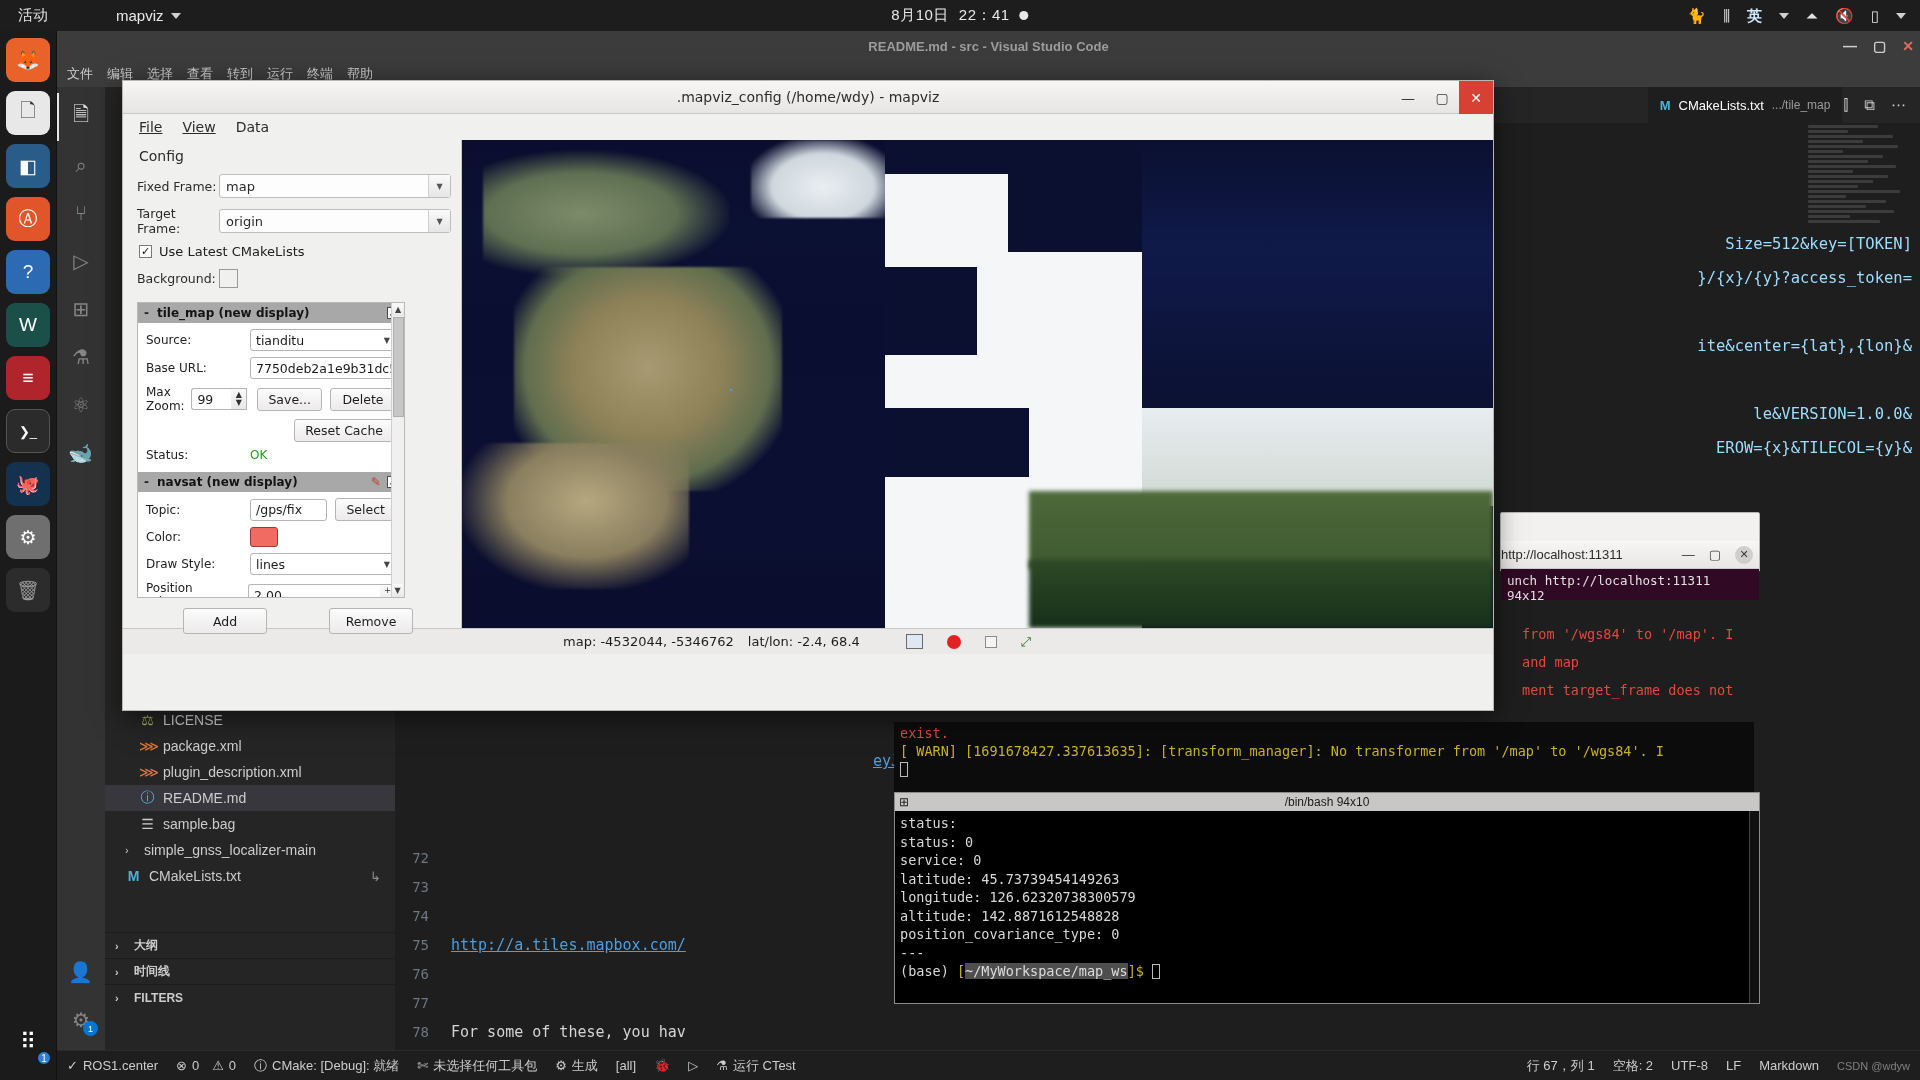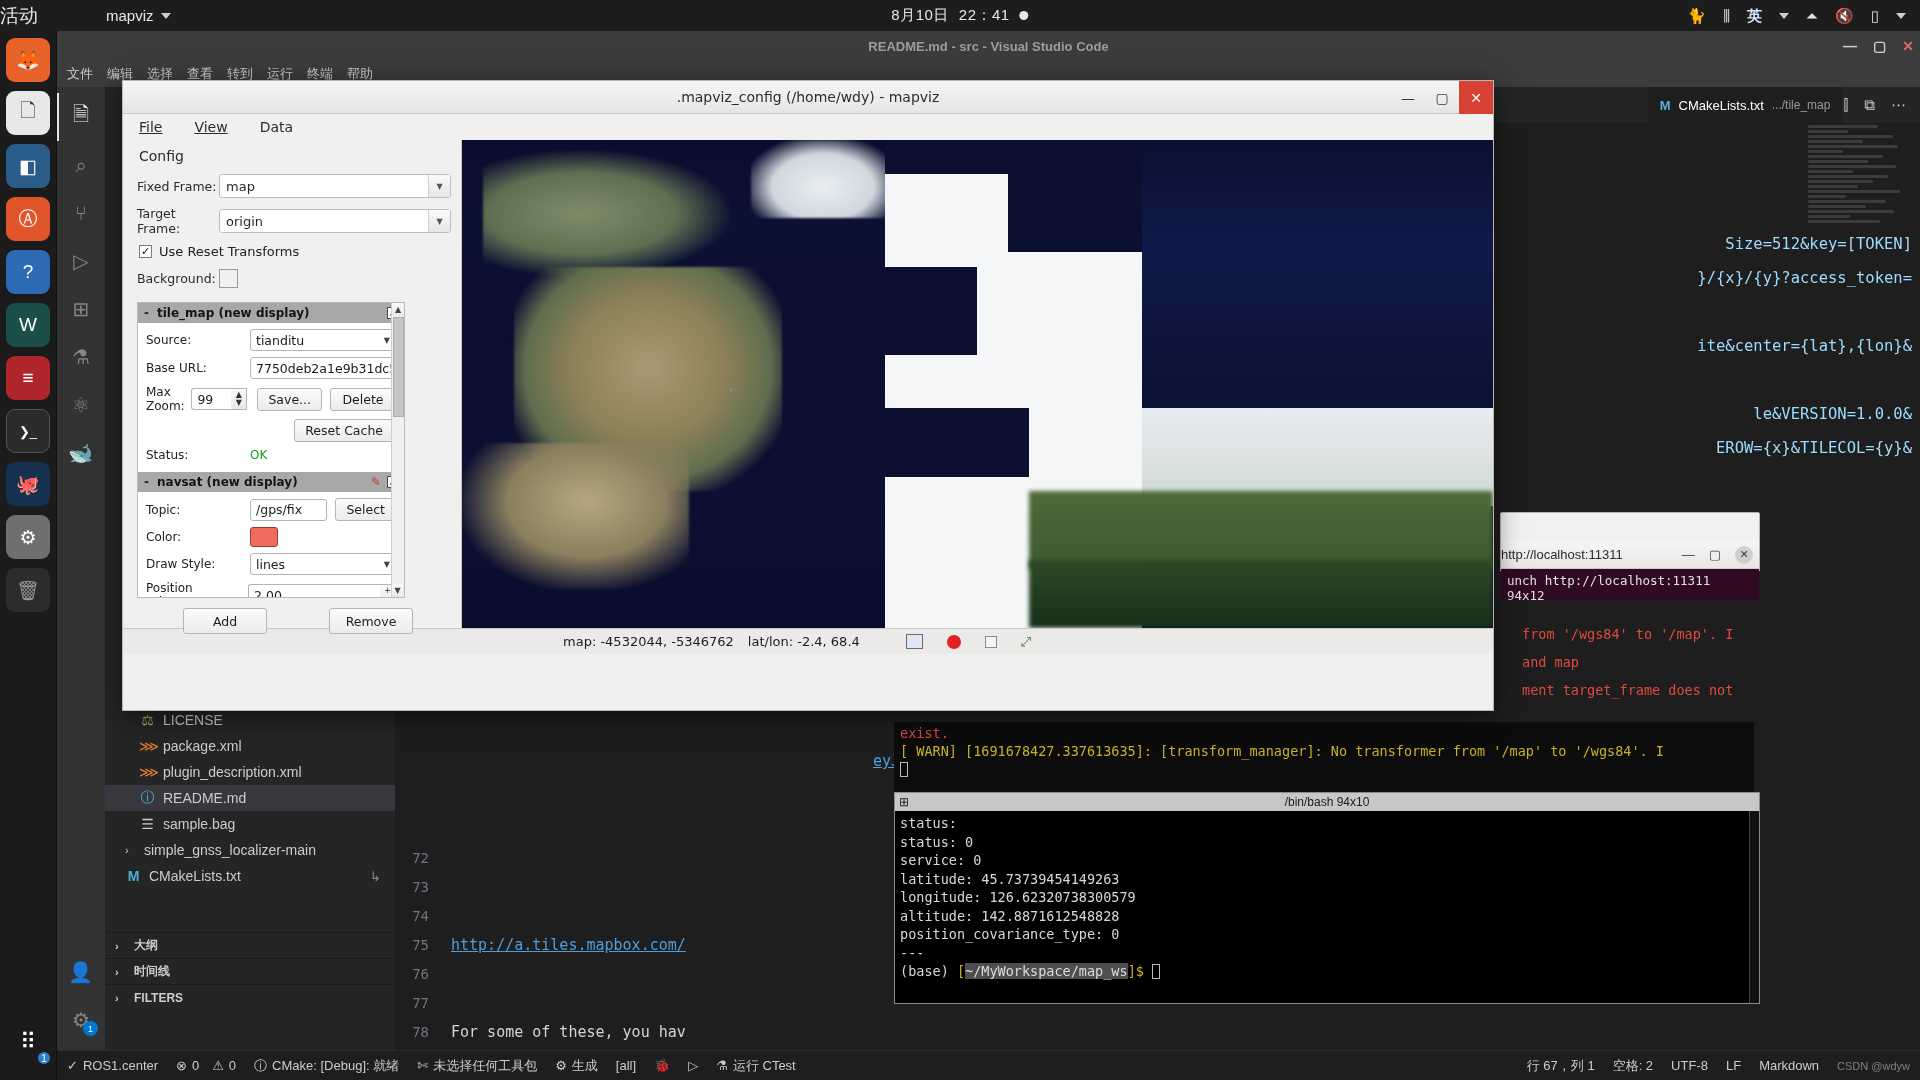--- a/index.html
+++ b/index.html
@@ -11,21 +11,21 @@
   }
   #root { position: relative; width: 1920px; height: 1080px; }
 
   
   .gnome-topbar {
     position: absolute; left: 0; top: 0; width: 1920px; height: 31px;
     background: #1d1d1d; color: #e8e8e8;
     display: flex; align-items: center;
     font-size: 15px;
   }
-  .gnome-activities { color: #e0e0e0; font-size: 19px; }
+  .gnome-activities { margin-left: 18px; color: #e0e0e0; font-size: 15px; }
   .gnome-appname { margin-left: 68px; display: flex; align-items: center; gap: 7px; color: #e8e8e8; }
   .caret-down { width: 0; height: 0; border-left: 5px solid transparent; border-right: 5px solid transparent; border-top: 6px solid #cfcfcf; display:inline-block; }
   .gnome-clock { position: absolute; left: 50%; transform: translateX(-50%); display: flex; align-items: center; gap: 10px; font-size: 15px; letter-spacing: .5px;}
   .clock-dot { width: 9px; height: 9px; border-radius: 50%; background: #e8e8e8; }
   .gnome-tray { position: absolute; right: 14px; display: flex; align-items: center; gap: 17px; }
   .tray-ico { font-size: 15px; color: #e3e3e3; line-height: 1; }
   .tray-ico.lang { color: #cfe8ff; font-weight: bold; }
 
   
   .dock {
@@ -111,21 +111,21 @@
     font-family: "DejaVu Sans", sans-serif;
   }
   .mv-titlebar {
     height: 33px; background: linear-gradient(#f7f6f5, #e7e5e3);
     border-bottom: 1px solid #c9c7c5; display:flex; align-items:center; justify-content:center;
     position: relative; font-size: 14px; color: #2c2c2c; font-weight: 500;
   }
   .mv-wbtns { position:absolute; right:0; top:0; height:33px; display:flex; align-items:center; }
   .mv-wb { width: 34px; height:33px; display:flex;align-items:center;justify-content:center; color:#3b3b3b; font-size:14px;}
   .mv-wb.close { background:#d74134; color:#fff; }
-  .mv-menubar { height: 26px; display:flex; align-items:center; gap: 32px; padding-left: 16px; font-size: 14px; color:#2b2b2b; }
+  .mv-menubar { height: 26px; display:flex; align-items:center; gap: 20px; padding-left: 16px; font-size: 14px; color:#2b2b2b; }
   .mv-menubar u { text-decoration: underline; }
   .mv-content { display:flex; height: 488px; }
 
   .mv-panel { width: 338px; background: #f0f0ef; padding: 6px 10px 0 14px; position: relative; }
   .mv-panel-title { font-size: 14px; color:#2b2b2b; margin: 2px 0 10px 2px;}
   .row { display:flex; align-items:center; margin-bottom: 8px; }
   .row label { width: 82px; font-size: 12.5px; color:#2b2b2b; }
   .combo {
     flex:1; height: 24px; background:#fdfdfd; border:1px solid #bdbdbd; border-radius:3px;
     display:flex; align-items:center; padding: 0 6px; font-size: 13px; color:#2b2b2b; position:relative;
@@ -523,21 +523,21 @@
         <div class="row">
           <label>Target Frame:</label>
           <div class="combo">
             <span>origin</span>
             <span class="arrowbox">▼</span>
           </div>
         </div>
 
         <div class="chk">
           <span class="chkbox">✓</span>
-          <span>Use Reset Transforms</span>
+          <span>Use Latest CMakeLists</span>
         </div>
 
         <div class="row">
           <label>Background:</label>
           <span class="swatch"></span>
         </div>
 
         <div class="disp-list">
 
           <div class="disp-head">

